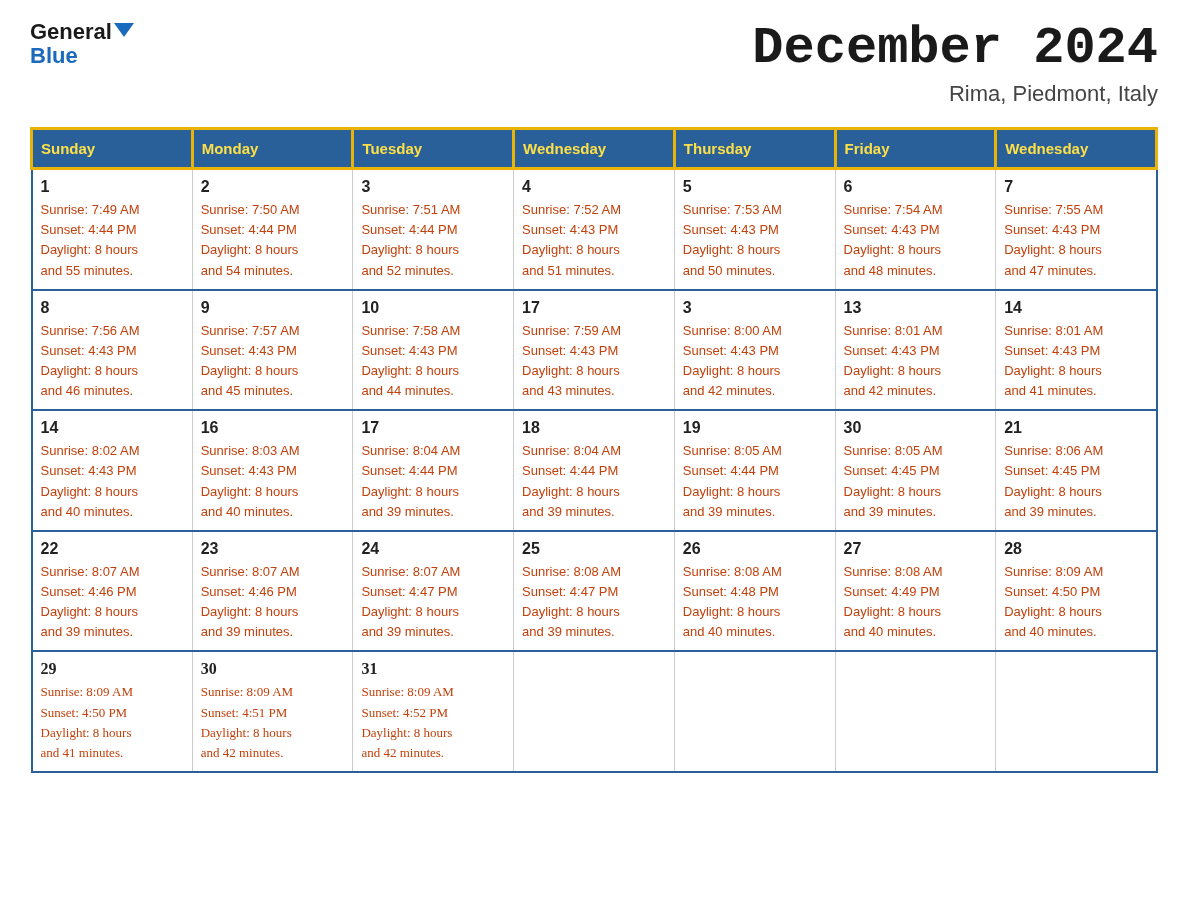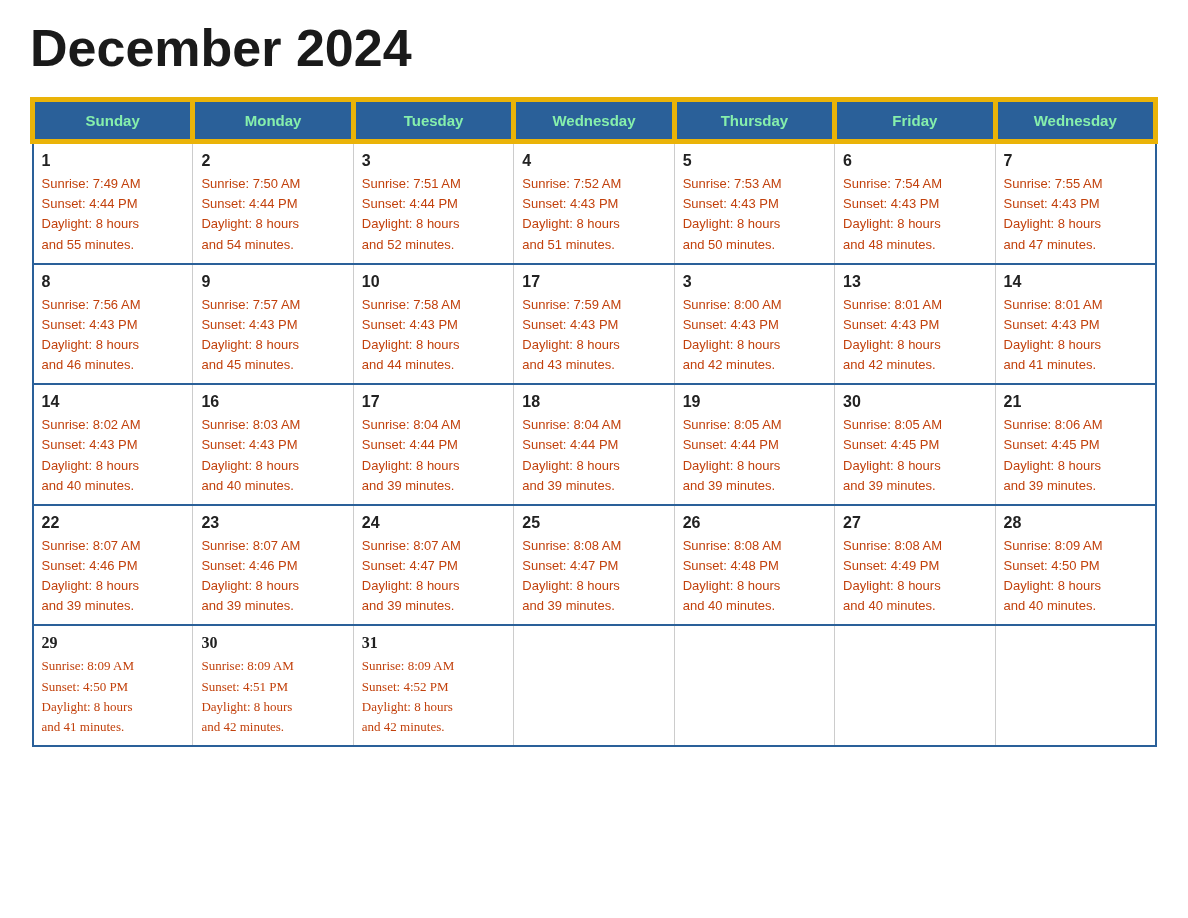--- a/index.html
+++ b/index.html
@@ -42,39 +42,40 @@
       align-items: center;
     }
     .title-block {
       text-align: right;
     }
     .calendar-title {
       font-size: 52px;
       font-weight: bold;
       color: #1a1a1a;
       line-height: 1.1;
+      font-family: Liberation Mono, monospace;
     }
     .calendar-subtitle {
       font-size: 22px;
       color: #444;
       margin-top: 4px;
     }
     table {
       width: 100%;
       border-collapse: collapse;
       table-layout: fixed;
     }
     thead tr th {
       background: #2a6099;
-      color: #86efac;
+      color: #fde047;
       padding: 10px 8px;
       font-size: 15px;
       font-weight: bold;
-      text-align: center;
-      border: 5px solid #eab308;
+      text-align: left;
+      border: 3px solid #eab308;
     }
     tbody tr td {
       border: 1px solid #ccc;
       vertical-align: top;
       padding: 8px;
       height: 110px;
       font-size: 13px;
       color: #222;
       background: #fff;
     }
@@ -105,22 +106,30 @@
     }
     tbody tr {
       border-bottom: 2px solid #2a6099;
     }
     td.empty { background: #fff; }
   </style>
 </head>
 <body>
 
 <div class="header">
+  <div class="logo">
+    <div class="logo-line1">
+      <span class="logo-general">General</span>
+      <span class="logo-triangle"></span>
+    </div>
+    <span class="logo-blue">Blue</span>
+  </div>
   <div class="title-block">
     <div class="calendar-title">December 2024</div>
+    <div class="calendar-subtitle">Rima, Piedmont, Italy</div>
   </div>
 </div>
 
 <table>
   <thead>
     <tr>
     <th>Sunday</th>
         <th>Monday</th>
         <th>Tuesday</th>
         <th>Wednesday</th>

